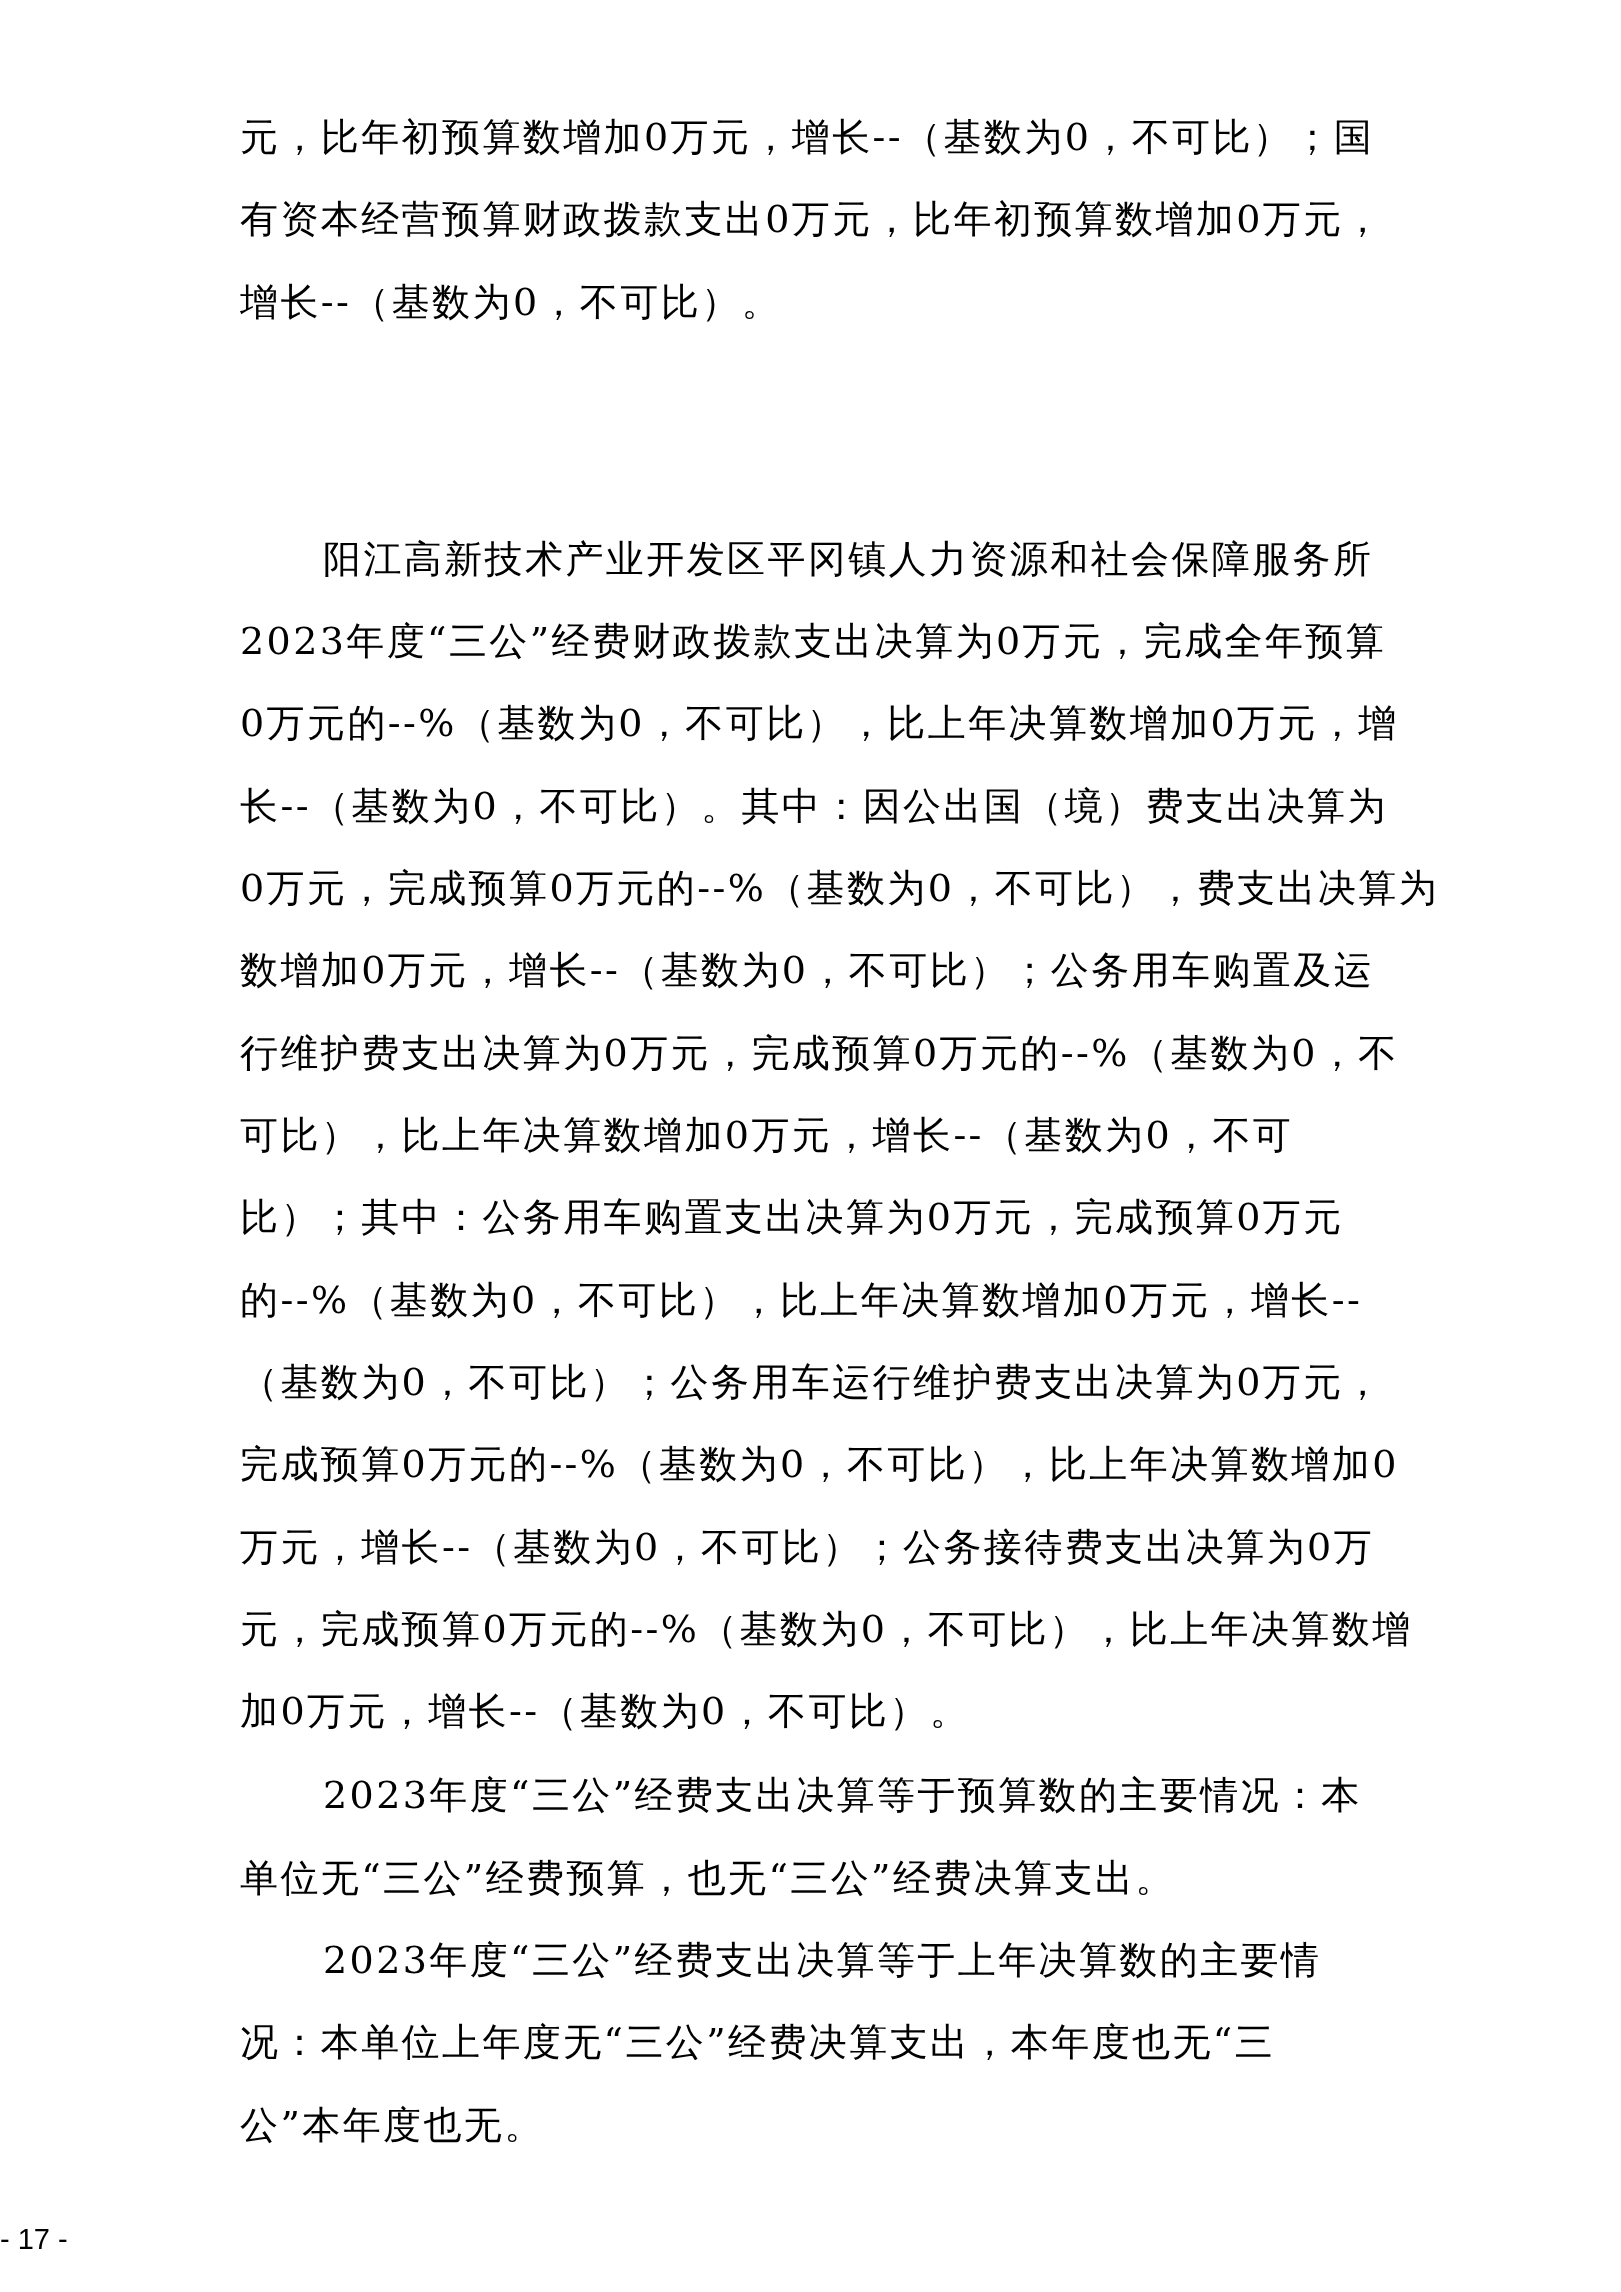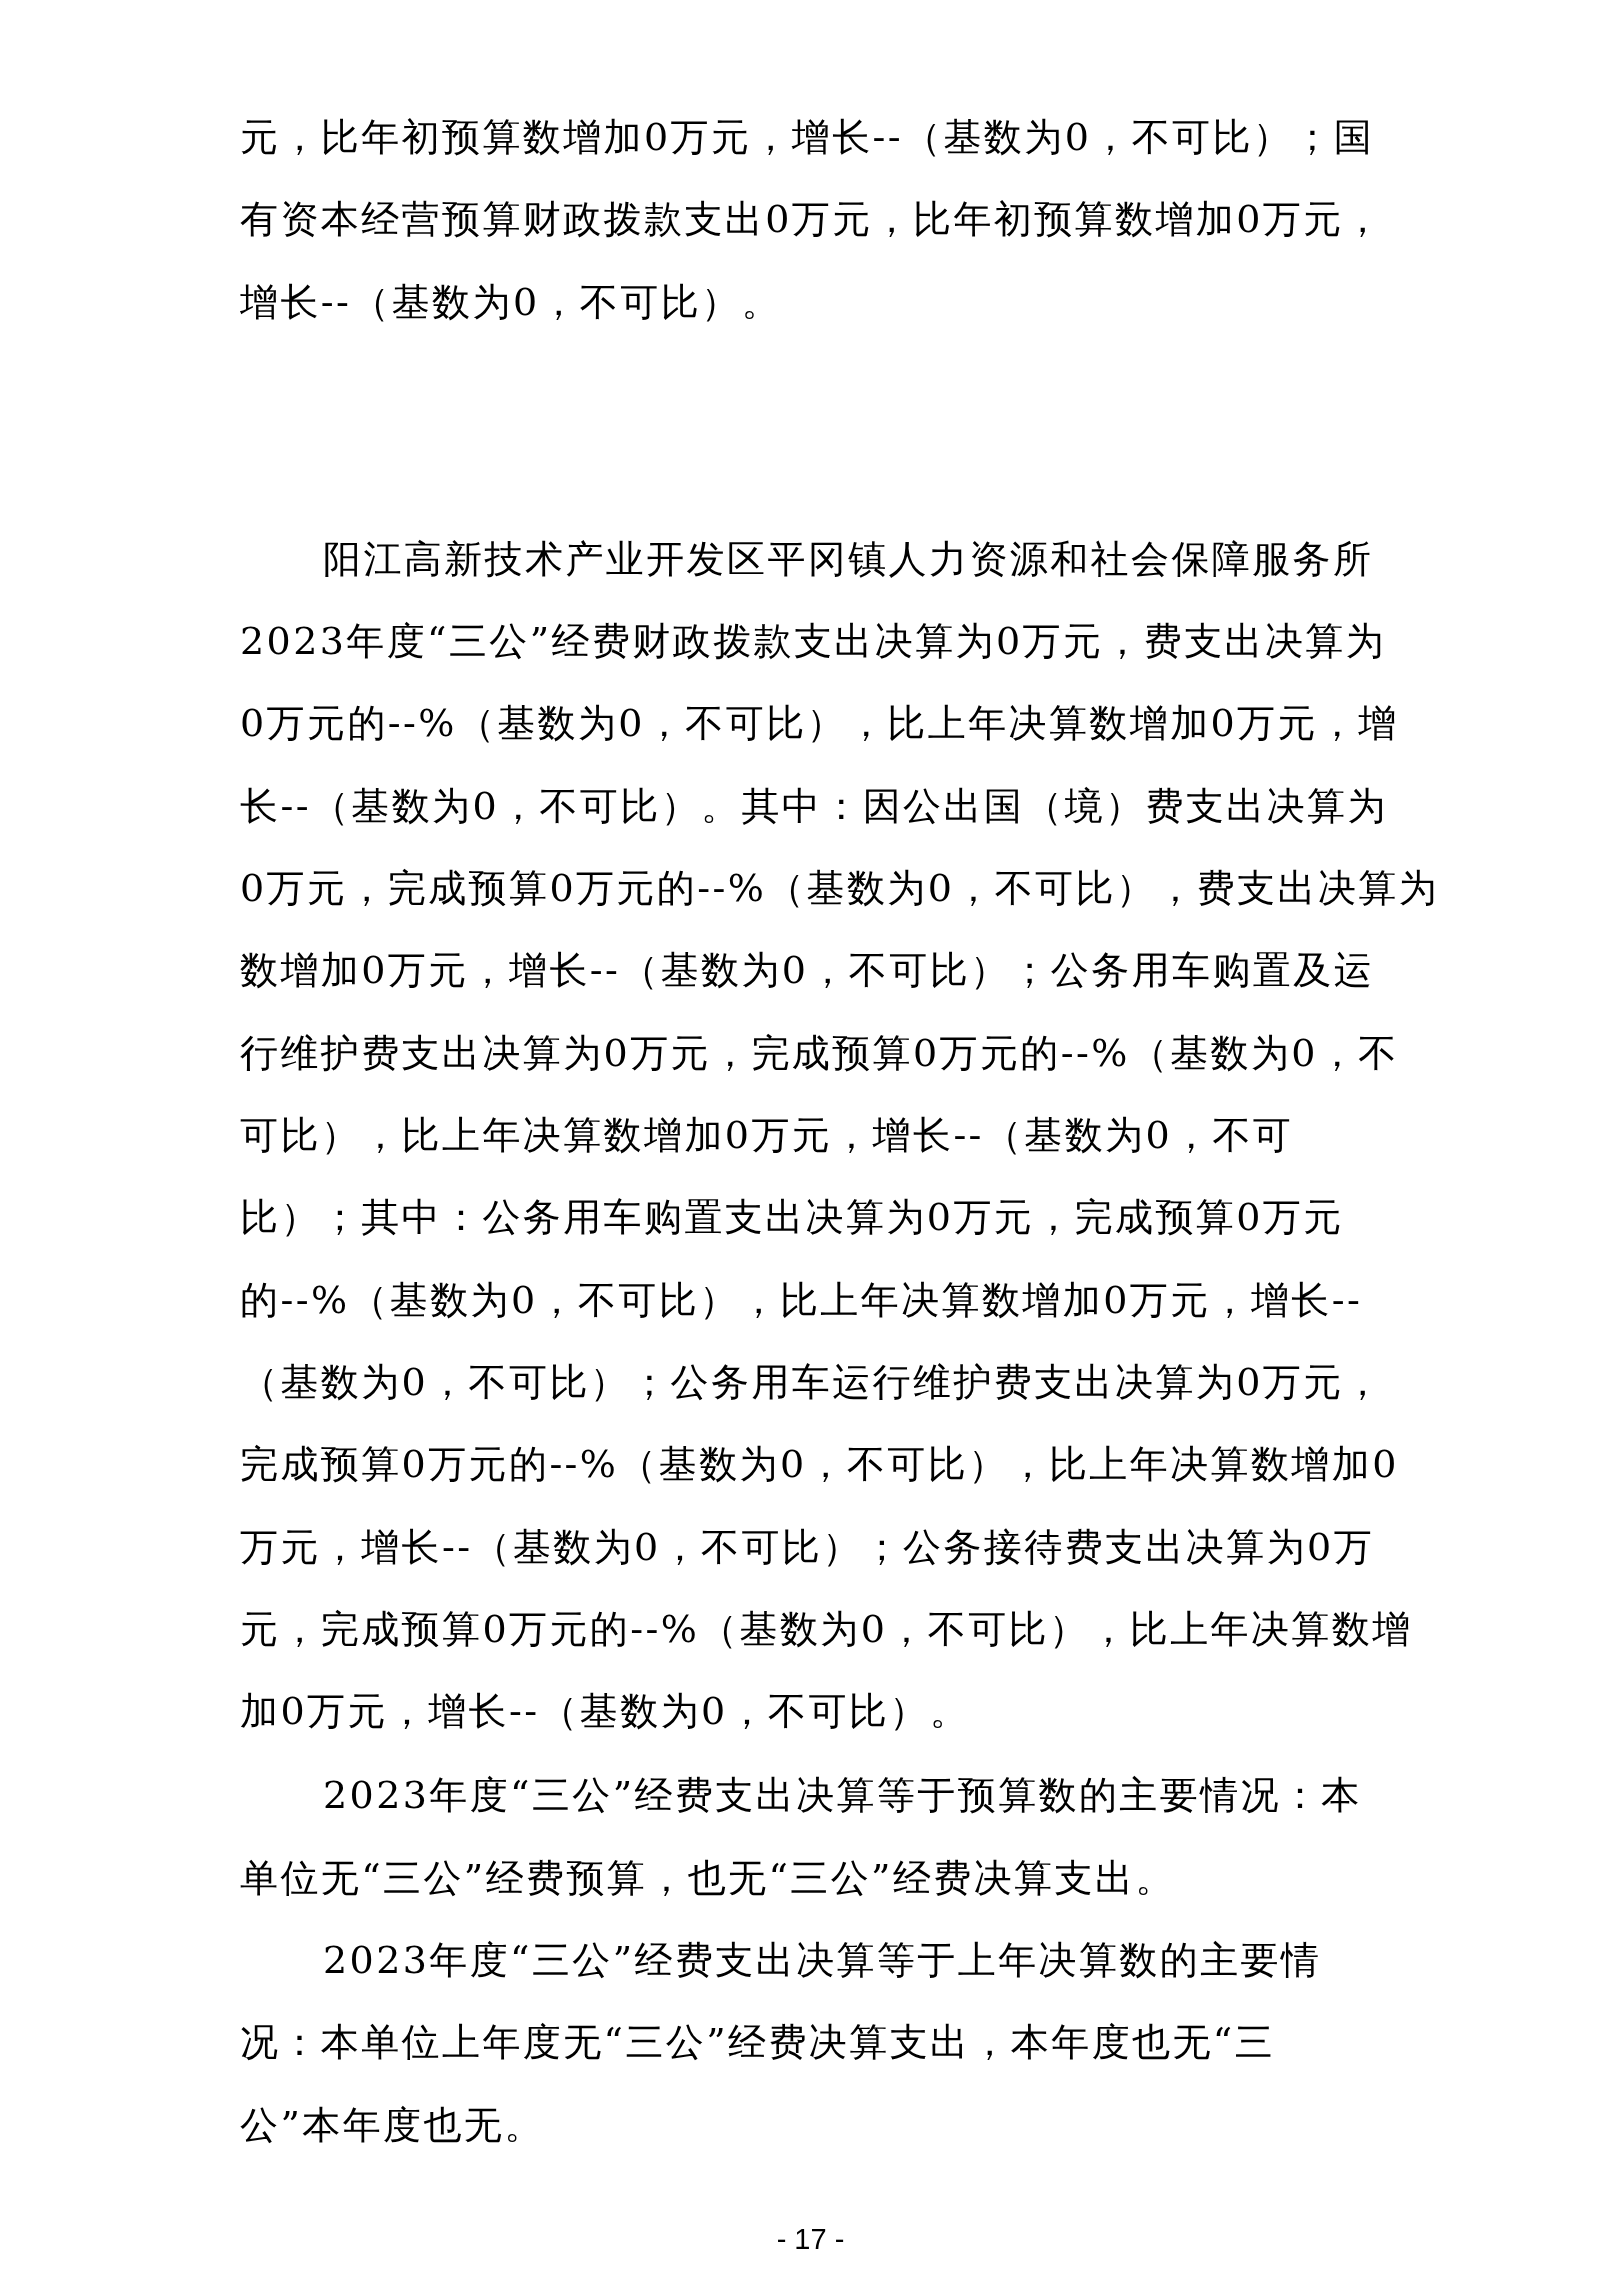--- a/index.html
+++ b/index.html
@@ -52,41 +52,40 @@
       font-weight: bold;
       white-space: nowrap;
       letter-spacing: 2.9px;
       font-family: "DejaVu Sans", "Liberation Sans", sans-serif;
     }
     .page-number {
       position: absolute;
       left: 0;
       width: 1621px;
       top: 2223px;
-      text-align: center;
       font-size: 29px;
       font-family: "Liberation Sans", "DejaVu Sans", sans-serif;
     }
   </style>
 </head>
 <body>
 
 <div class="page">
 
   <div>
     <div class="line" style="top:96px">元，比年初预算数增加0万元，增长--（基数为0，不可比）；国</div>
     <div class="line" style="top:178px">有资本经营预算财政拨款支出0万元，比年初预算数增加0万元，</div>
     <div class="line" style="top:261px">增长--（基数为0，不可比）。</div>
   </div>
 
 
 
   <div>
     <div class="line indent" style="top:518px">阳江高新技术产业开发区平冈镇人力资源和社会保障服务所</div>
-    <div class="line" style="top:600px">2023年度“三公”经费财政拨款支出决算为0万元，费支出决算为</div>
+    <div class="line" style="top:600px">2023年度“三公”经费财政拨款支出决算为0万元，完成全年预算</div>
     <div class="line" style="top:682px">0万元的--%（基数为0，不可比），比上年决算数增加0万元，增</div>
     <div class="line" style="top:765px">长--（基数为0，不可比）。其中：因公出国（境）费支出决算为</div>
     <div class="line" style="top:847px">0万元，完成预算0万元的--%（基数为0，不可比），费支出决算为</div>
     <div class="line" style="top:929px">数增加0万元，增长--（基数为0，不可比）；公务用车购置及运</div>
     <div class="line" style="top:1012px">行维护费支出决算为0万元，完成预算0万元的--%（基数为0，不</div>
     <div class="line" style="top:1094px">可比），比上年决算数增加0万元，增长--（基数为0，不可</div>
     <div class="line" style="top:1176px">比）；其中：公务用车购置支出决算为0万元，完成预算0万元</div>
     <div class="line" style="top:1259px">的--%（基数为0，不可比），比上年决算数增加0万元，增长--</div>
     <div class="line" style="top:1341px">（基数为0，不可比）；公务用车运行维护费支出决算为0万元，</div>
     <div class="line" style="top:1423px">完成预算0万元的--%（基数为0，不可比），比上年决算数增加0</div>

